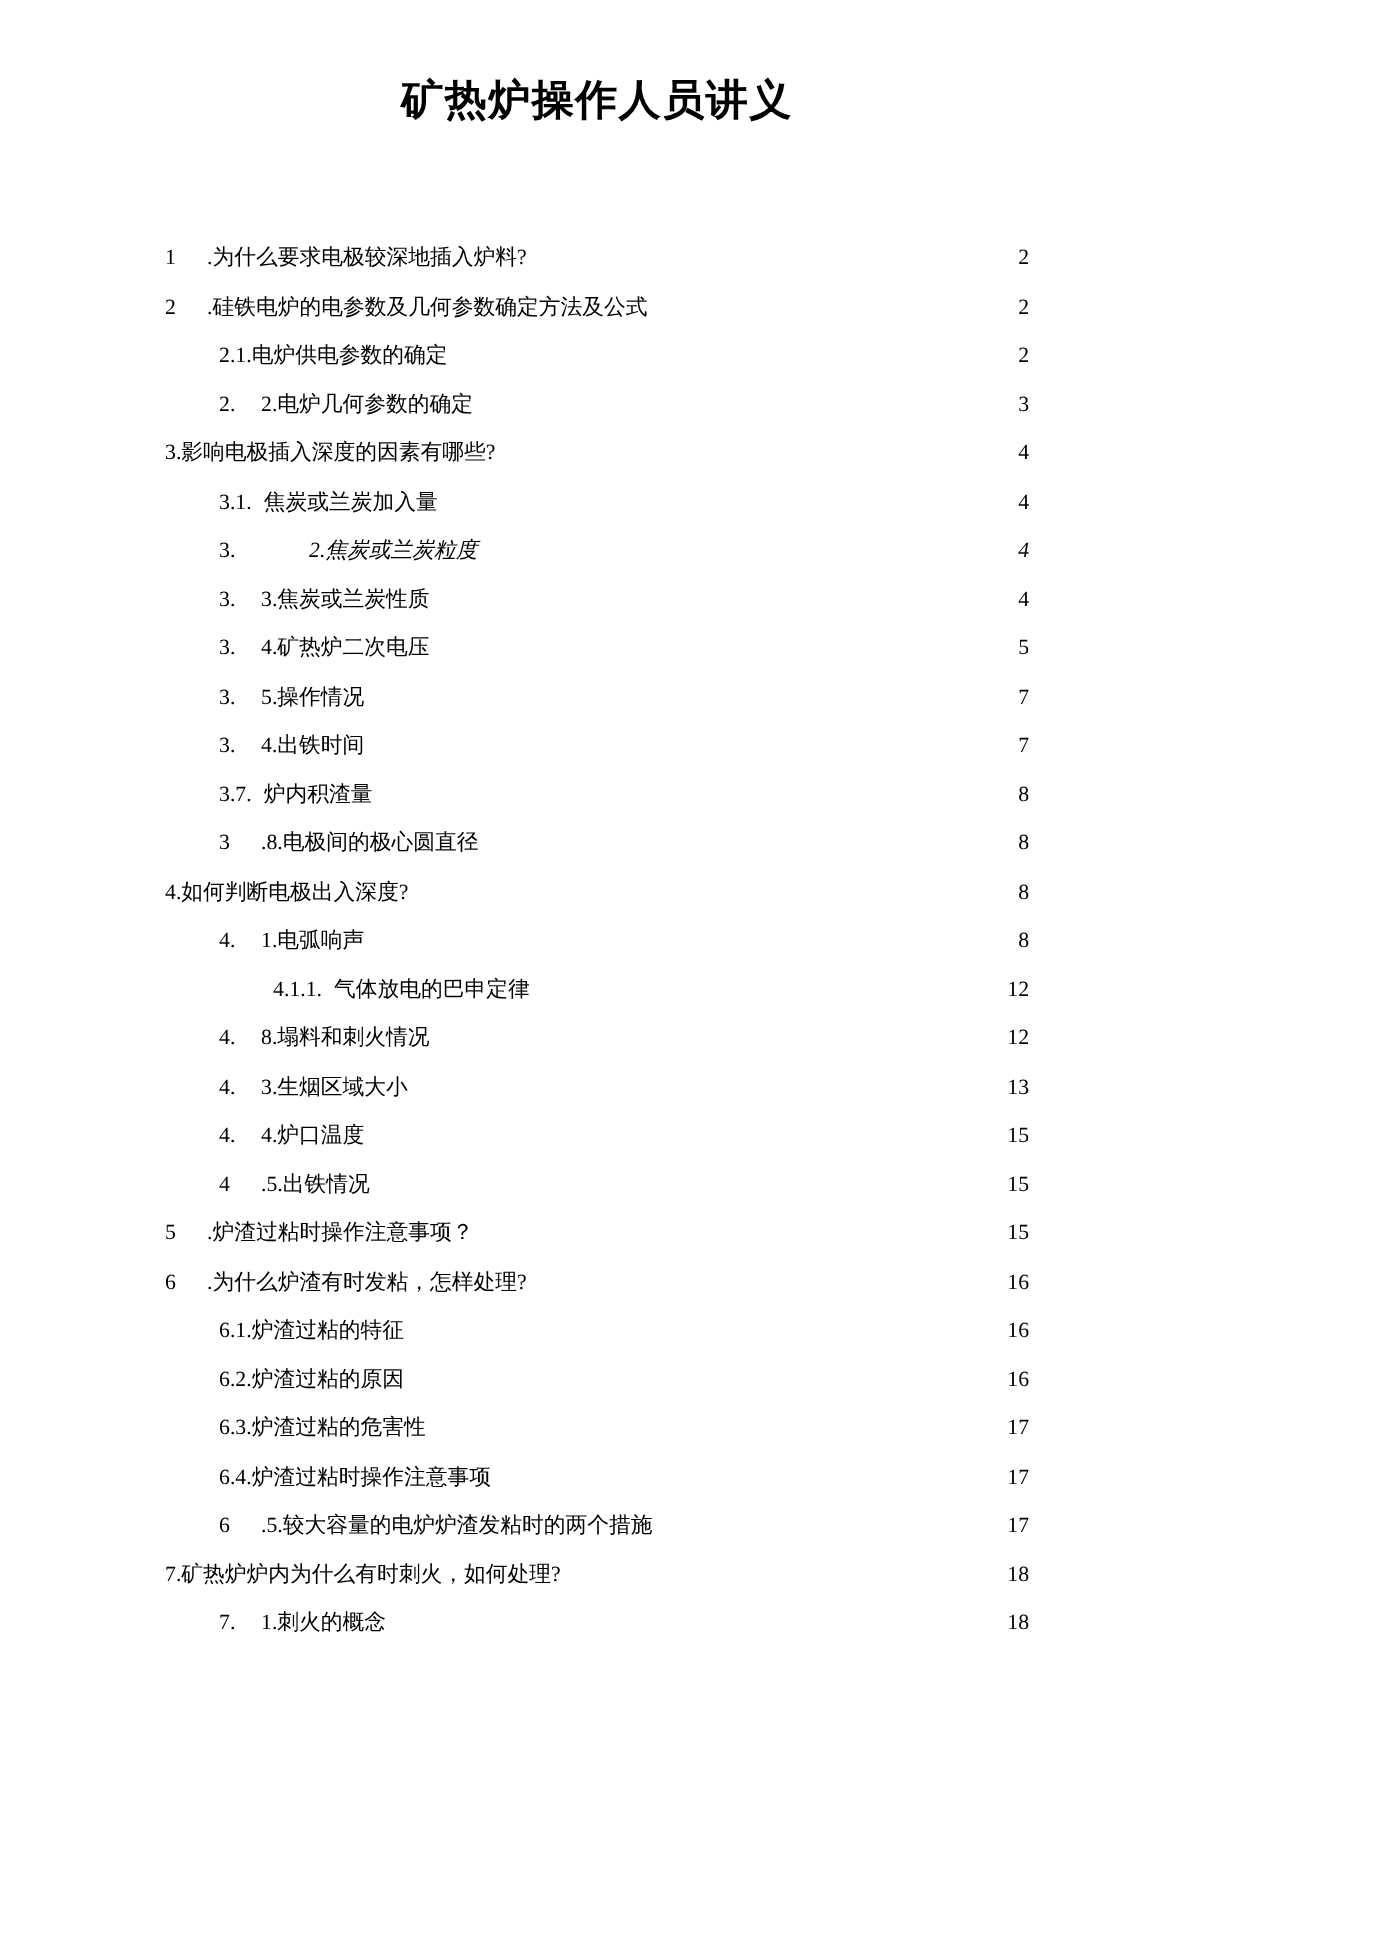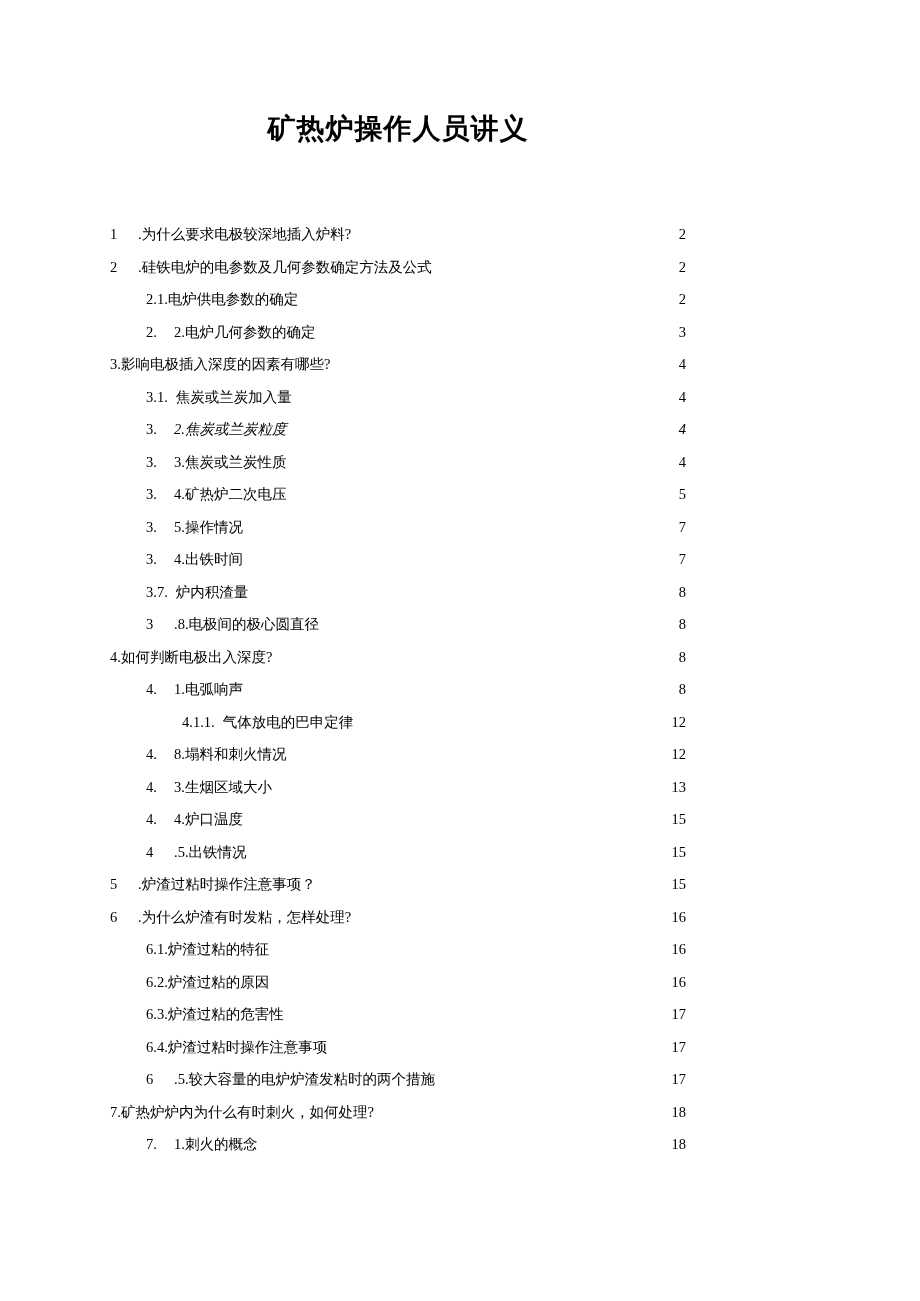--- a/index.html
+++ b/index.html
@@ -6,21 +6,21 @@
     margin: 0;
     padding: 0;
     background: #fff;
     font-family: "SimSun", "宋体", serif;
     color: #000;
   }
   .page {
     width: 796px;
     height: 1301px;
     box-sizing: border-box;
-    padding: 110px 110px 80px 110px;
+    padding: 48px 110px 80px 110px;
     position: relative;
   }
   .title {
     text-align: center;
     font-size: 28px;
     font-weight: bold;
     font-family: "SimHei", "黑体", sans-serif;
     margin-bottom: 70px;
     letter-spacing: 1px;
   }
@@ -46,21 +46,21 @@
   .lvl2 { padding-left: 36px; }
   .lvl3 { padding-left: 72px; }
   .toc-num {
     flex: 0 0 auto;
     padding-right: 8px;
   }
   .toc-num.wide { min-width: 20px; }
   .toc-text {
     flex: 0 0 auto;
   }
-  .toc-text.italic { font-style: italic; }
+  .toc-text.italic { font-style: italic; margin-left: 32px; }
   .leader {
     flex: 1 1 auto;
     overflow: hidden;
     position: relative;
     margin: 0 4px;
   }
   .leader::after {
     content: ". . . . . . . . . . . . . . . . . . . . . . . . . . . . . . . . . . . . . . . . . . . . . . . . . . . . . . . . . . . . . . . . . . . . . . . . . . . . . . . . . . . . . . . . . . . . . . . . . . . . . . . . . . . . . . . . . . . . . . . . . . . . . . . . . . . . . . . . . . . . . . . . . . . . . . . . . . . . . . . . . . . . . . . . . . . . . . . . . . . . . . . . . . . . . . . . . . . .";
     letter-spacing: 3px;
     font-size: 13px;

